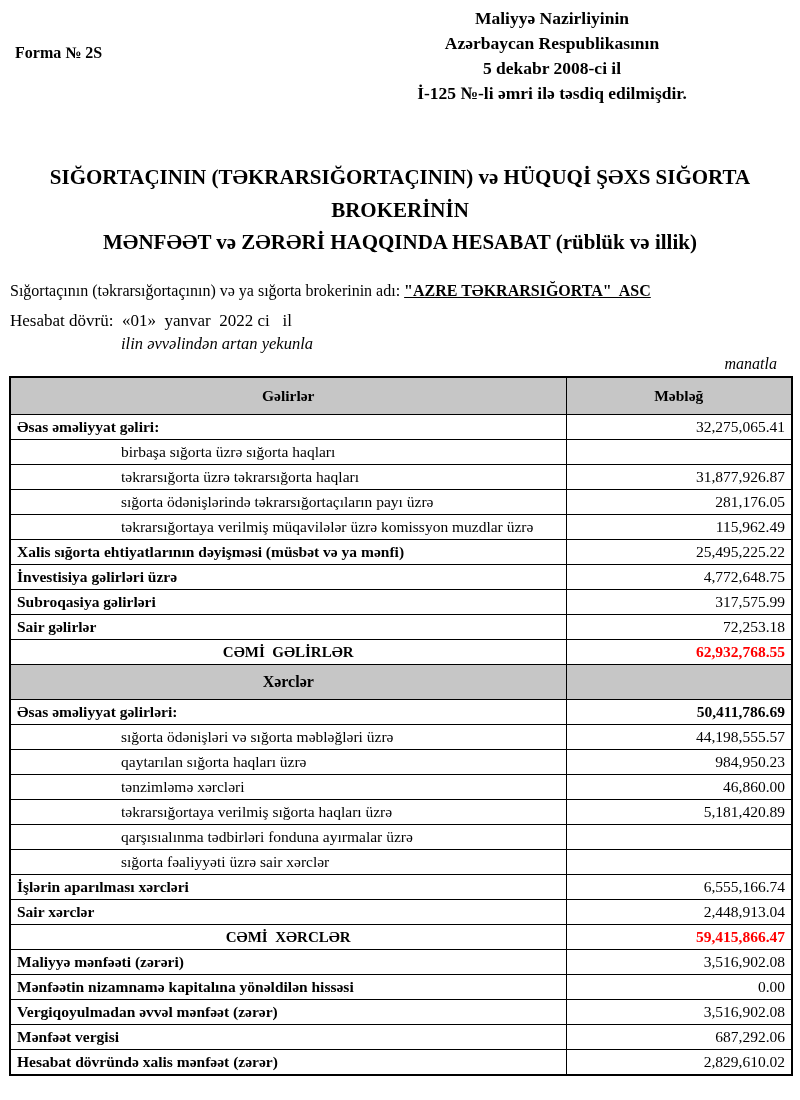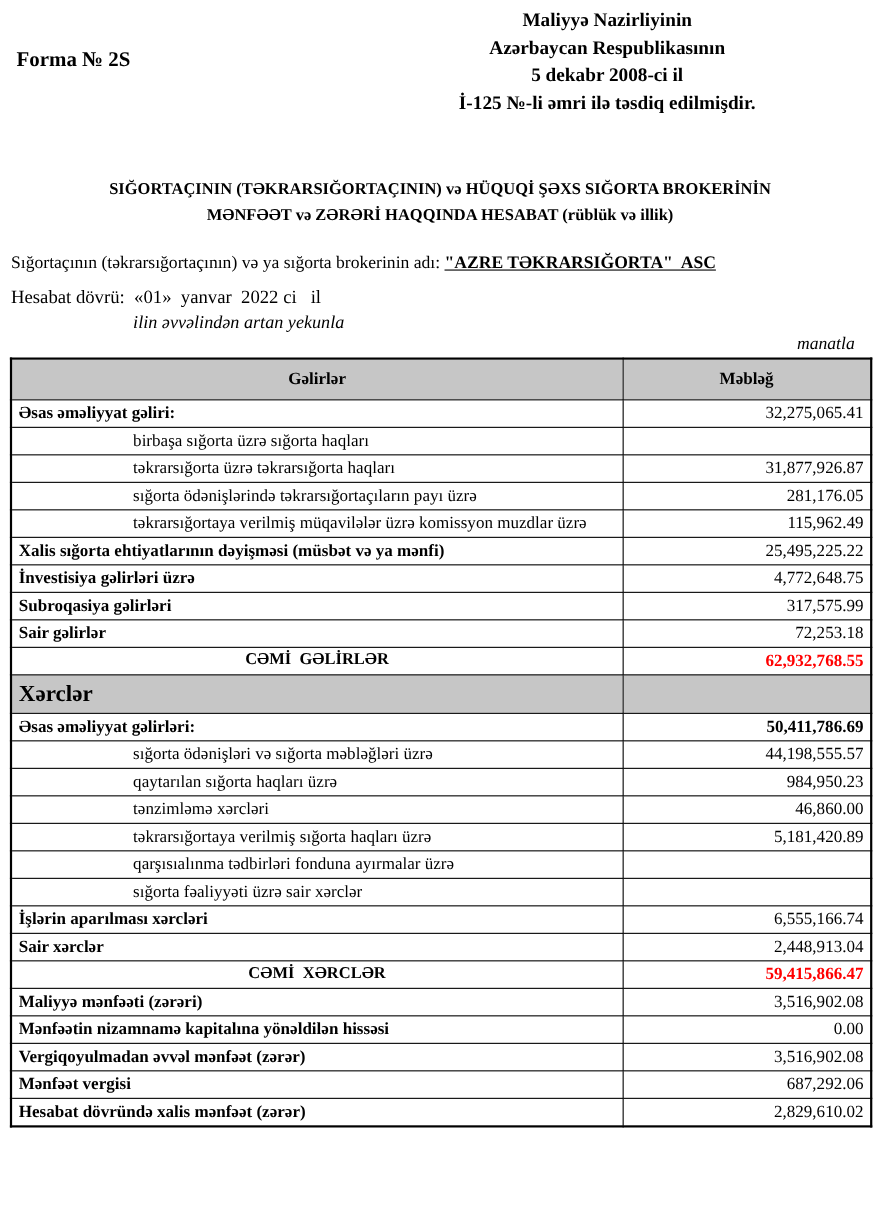--- a/index.html
+++ b/index.html
@@ -17,40 +17,40 @@
     overflow: hidden;
     position: relative;
   }
   .top-row {
     display: flex;
     justify-content: space-between;
     align-items: flex-start;
   }
   .form-no {
     font-weight: bold;
-    font-size: 19px;
+    font-size: 16px;
     margin-top: 40px;
     padding-left: 6px;
     white-space: pre;
     text-align: center;
   }
   .approval {
     width: 470px;
     text-align: center;
     font-weight: bold;
     font-size: 17.5px;
     line-height: 1.42;
     padding-top: 2px;
     margin-right: 4px;
   }
   .title {
     margin-top: 56px;
     text-align: center;
     font-weight: bold;
-    font-size: 15px;
+    font-size: 21px;
     line-height: 1.55;
   }
   .subject {
     margin-top: 23px;
     font-size: 16px;
     padding-left: 1px;
   }
   .subject-value {
     font-weight: bold;
     text-decoration: underline;
@@ -115,23 +115,23 @@
     font-weight: bold;
   }
   .row-total td { border-bottom: 2px solid #000; }
   .row-section td {
     background: var(--header-bg, #c6c6c6);
     height: 32px;
     border-top: 2px solid #000;
     border-bottom: 2px solid #000;
   }
   .row-section .c-label {
-    text-align: left;
-    font-weight: bold;
-    font-size: 21px;
+    text-align: center;
+    font-weight: bold;
+    font-size: 16px;
   }
   .vbold { font-weight: bold; }
 </style>
 </head>
 <body>
 
 <div class="page">
 
   <div class="top-row">
     <div class="form-no">Forma № 2S</div>

